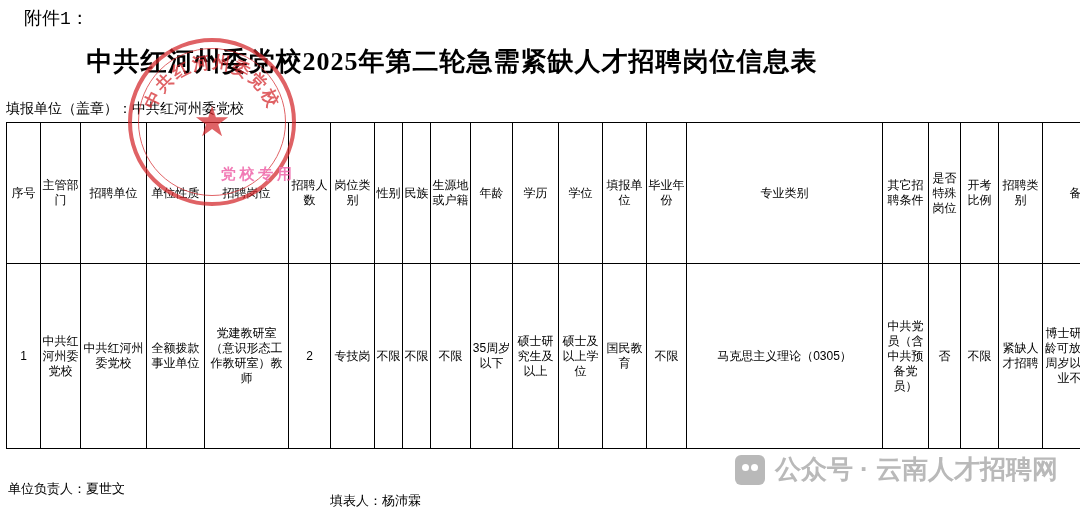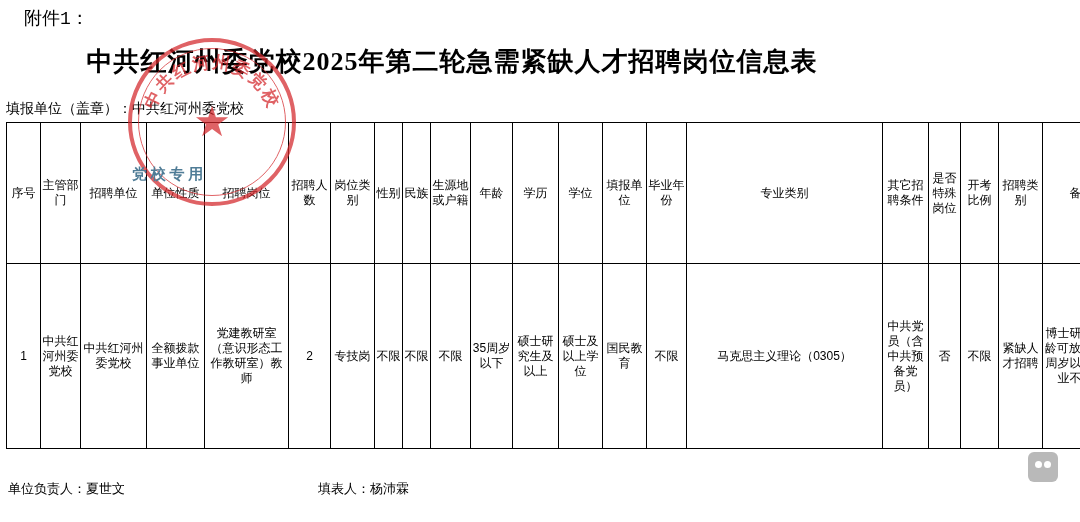--- a/index.html
+++ b/index.html
@@ -83,22 +83,22 @@
     font-size: 17px;
     font-weight: bold;
     font-family: "Liberation Serif", serif;
     letter-spacing: 2px;
   }
   .seal .seal-bottom {
     position: absolute;
     left: 0;
     bottom: 18px;
     width: 160px;
-    text-align: left;
-    color: #0c4a6e;
+    text-align: right;
+    color: #ec4899;
     font-size: 15px;
     font-weight: bold;
   }
   table.main {
     position: absolute;
     left: 6px;
     top: 122px;
     width: 1068px;
     border-collapse: collapse;
     table-layout: fixed;
@@ -124,21 +124,21 @@
     position: absolute;
     left: 0;
     top: 480px;
     width: 1080px;
     height: 32px;
     font-size: 13px;
     font-family: "Liberation Sans", sans-serif;
   }
   .footer span { position: absolute; top: 0; }
   .f1 { left: 8px; text-align: right; }
-  .f2 { left: 318px; }
+  .f2 { left: 330px; margin-top: 12px; }
   .f3 { left: 590px; }
   .f4 { left: 872px; }
   .watermark {
     position: absolute;
     right: 22px;
     top: 452px;
     display: flex;
     align-items: center;
     gap: 10px;
     color: #b9b9b9;
@@ -268,13 +268,14 @@
   </tbody>
 </table>
 
 <div class="footer">
   <span class="f1">单位负责人：夏世文</span>
   <span class="f2">填表人：杨沛霖</span>
 </div>
 
 <div class="watermark">
   <span class="wm-logo"></span>
+  <span>公众号 · 云南人才招聘网</span>
 </div>
 
 </body></html>

